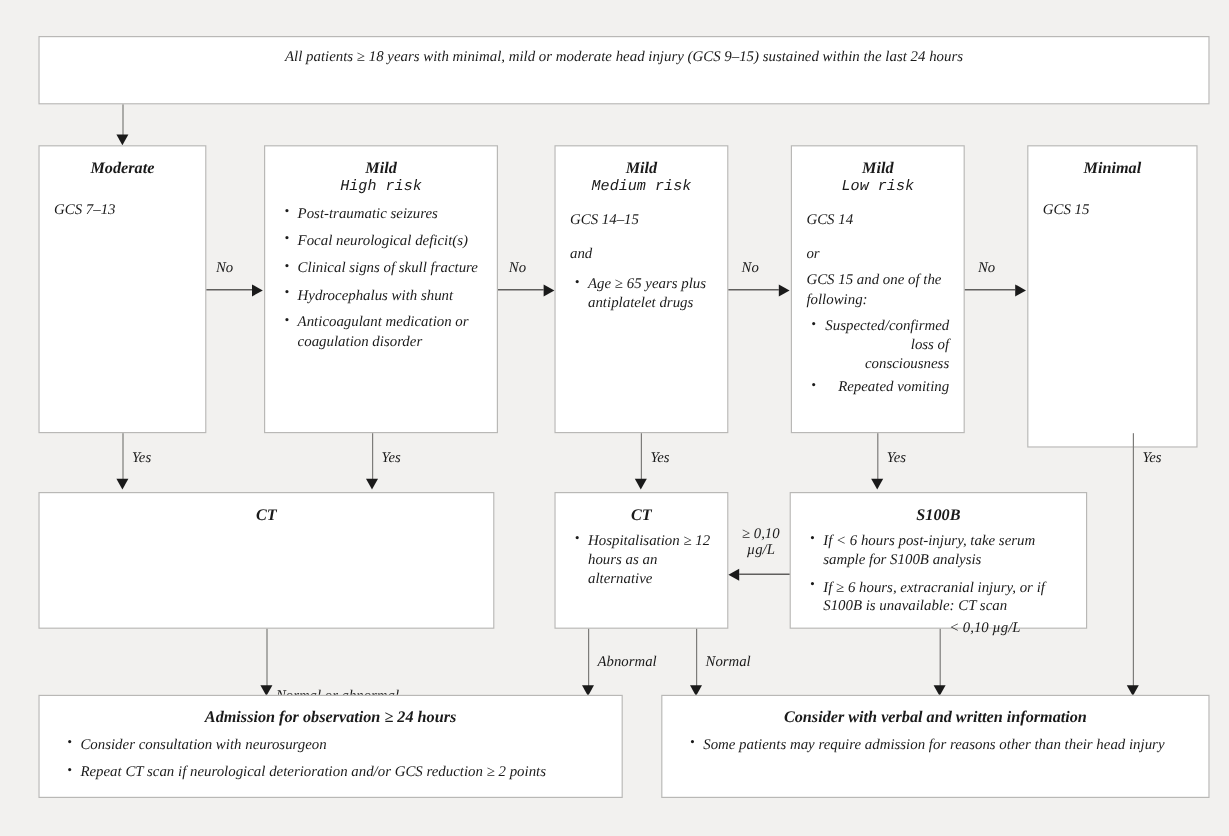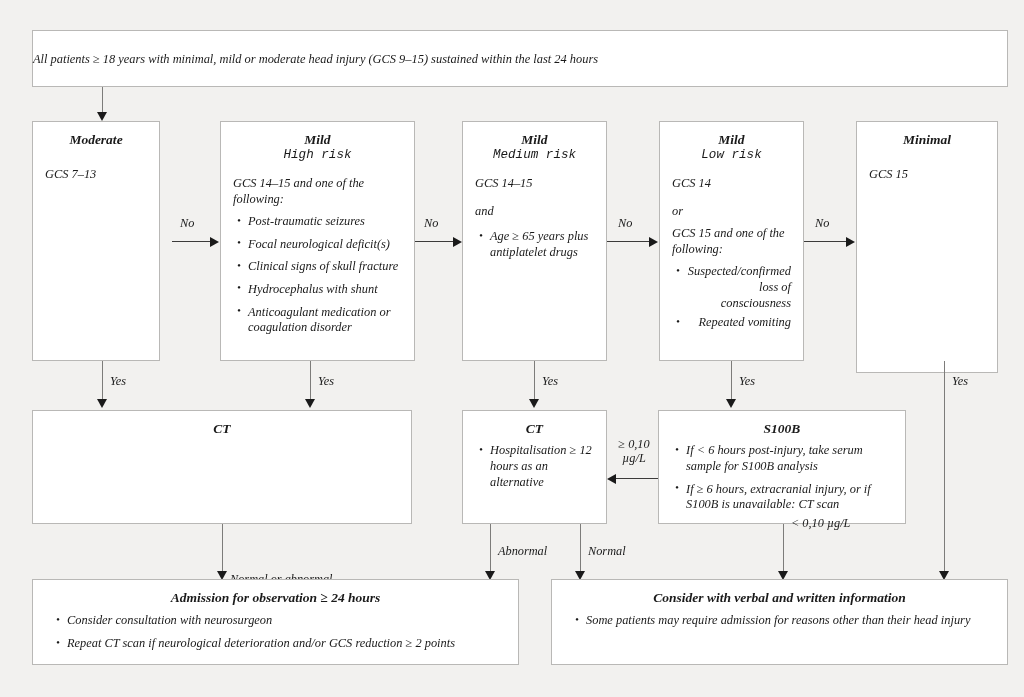--- a/index.html
+++ b/index.html
@@ -90,38 +90,37 @@
     color:#1a1a1a;
   }
   .elabel.two{white-space:normal;text-align:center;width:50px;}
 </style>
 </head>
 <body>
 
 <div id="canvas">
 
   <div class="box" style="left:32px;top:30px;width:976px;height:57px;">
-    <div class="b-lead" style="text-align:left;padding-top:20px;">All patients ≥ 18 years with minimal, mild or moderate head injury (GCS 9–15) sustained within the last 24 hours</div>
+    <div class="b-lead" style="text-align:center;padding-top:8px;">All patients ≥ 18 years with minimal, mild or moderate head injury (GCS 9–15) sustained within the last 24 hours</div>
   </div>
 
   <div class="vline" style="left:102px;top:87px;height:26px;"></div>
   <div class="arrow-d" style="left:97px;top:112px;"></div>
 
-  <div class="box" style="left:32px;top:121px;width:128px;height:240px;">
+  <div class="box" style="left:32px;top:121px;width:140px;height:240px;">
     <div class="pad">
       <div class="b-title">Moderate</div>
       <div class="b-lead" style="margin-top:18px;">GCS 7–13</div>
     </div>
   </div>
 
   <div class="box" style="left:220px;top:121px;width:195px;height:240px;">
     <div class="pad">
       <div class="b-title">Mild</div>
       <div class="b-sub">High risk</div>
-      <div class="b-lead" style="margin-top:11px;">GCS 14–15 and one of the following:</div>
       <ul class="bl">
         <li>Post-traumatic seizures</li>
         <li>Focal neurological deficit(s)</li>
         <li>Clinical signs of skull fracture</li>
         <li>Hydrocephalus with shunt</li>
         <li>Anticoagulant medication or coagulation disorder</li>
       </ul>
     </div>
   </div>
 

